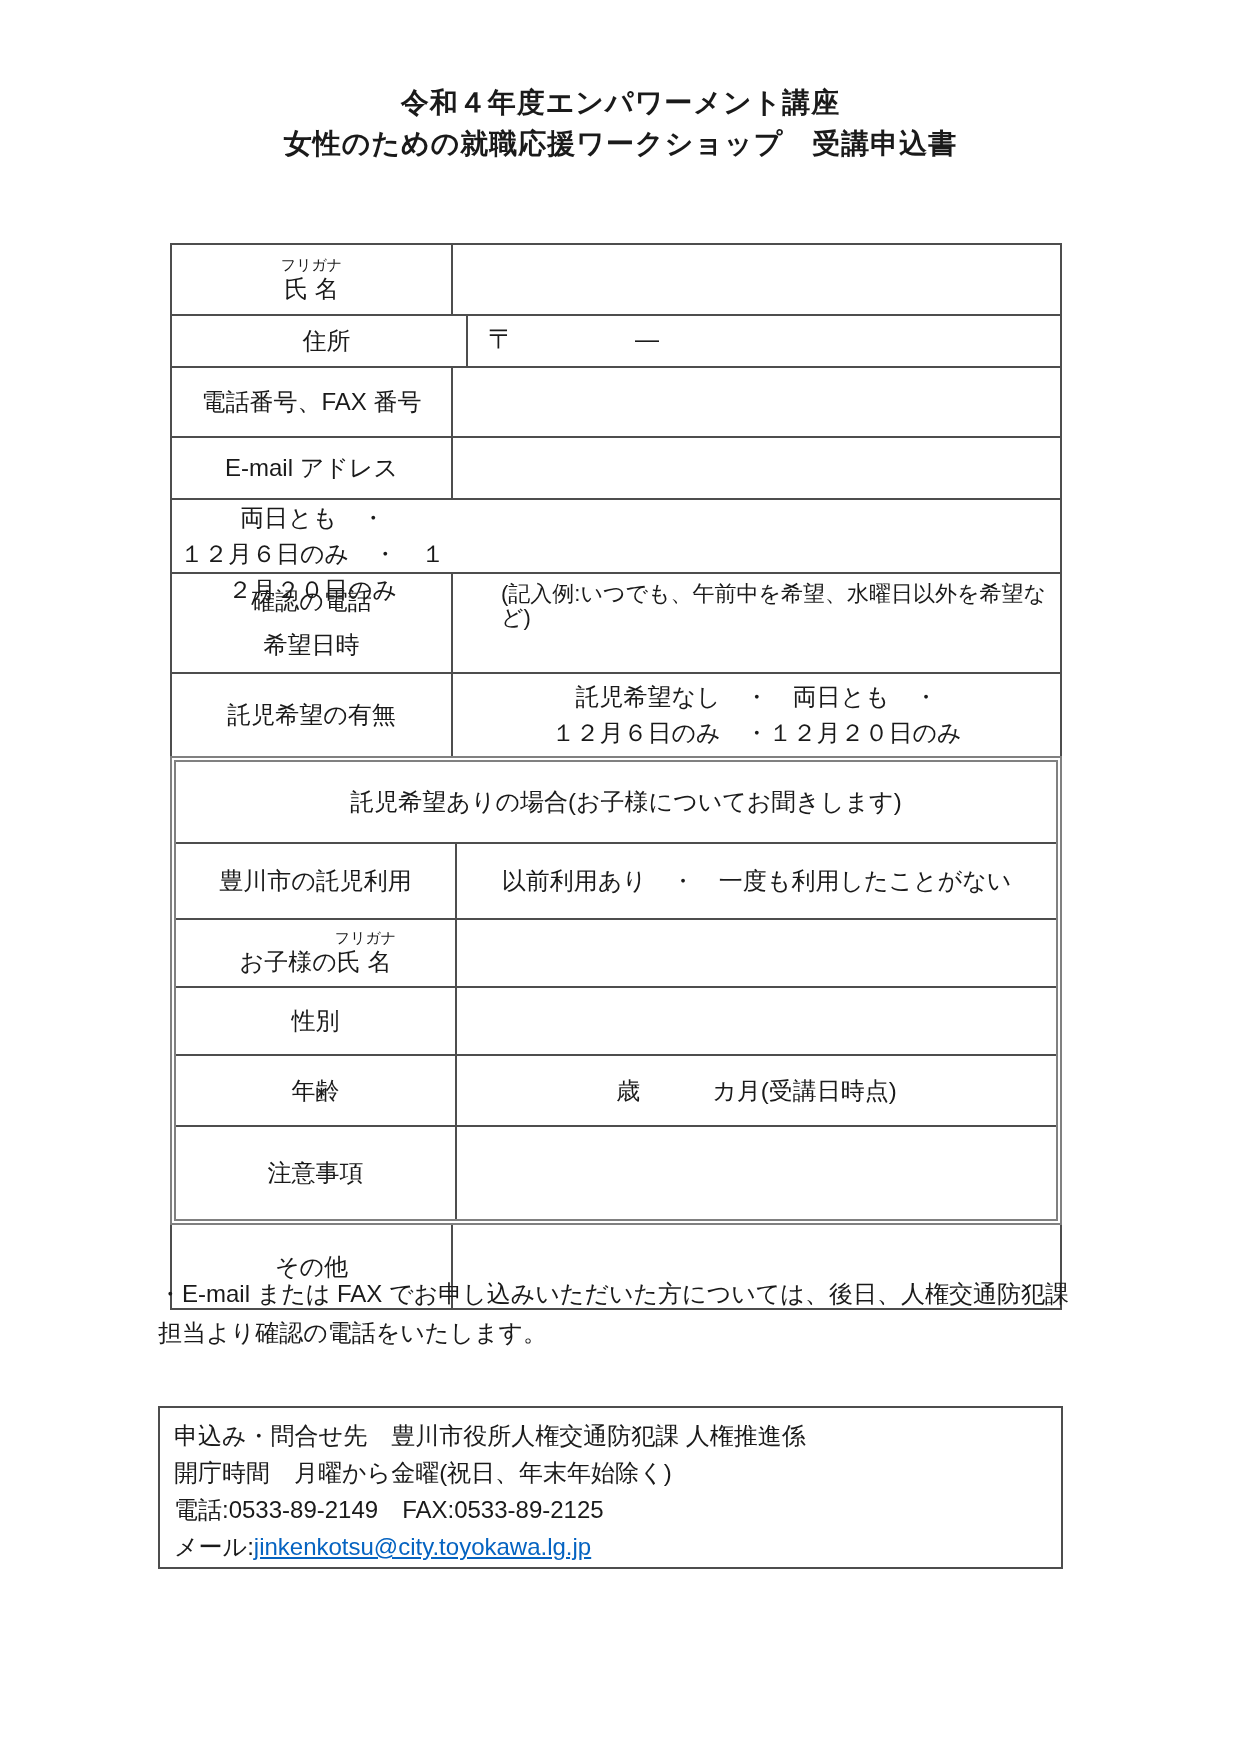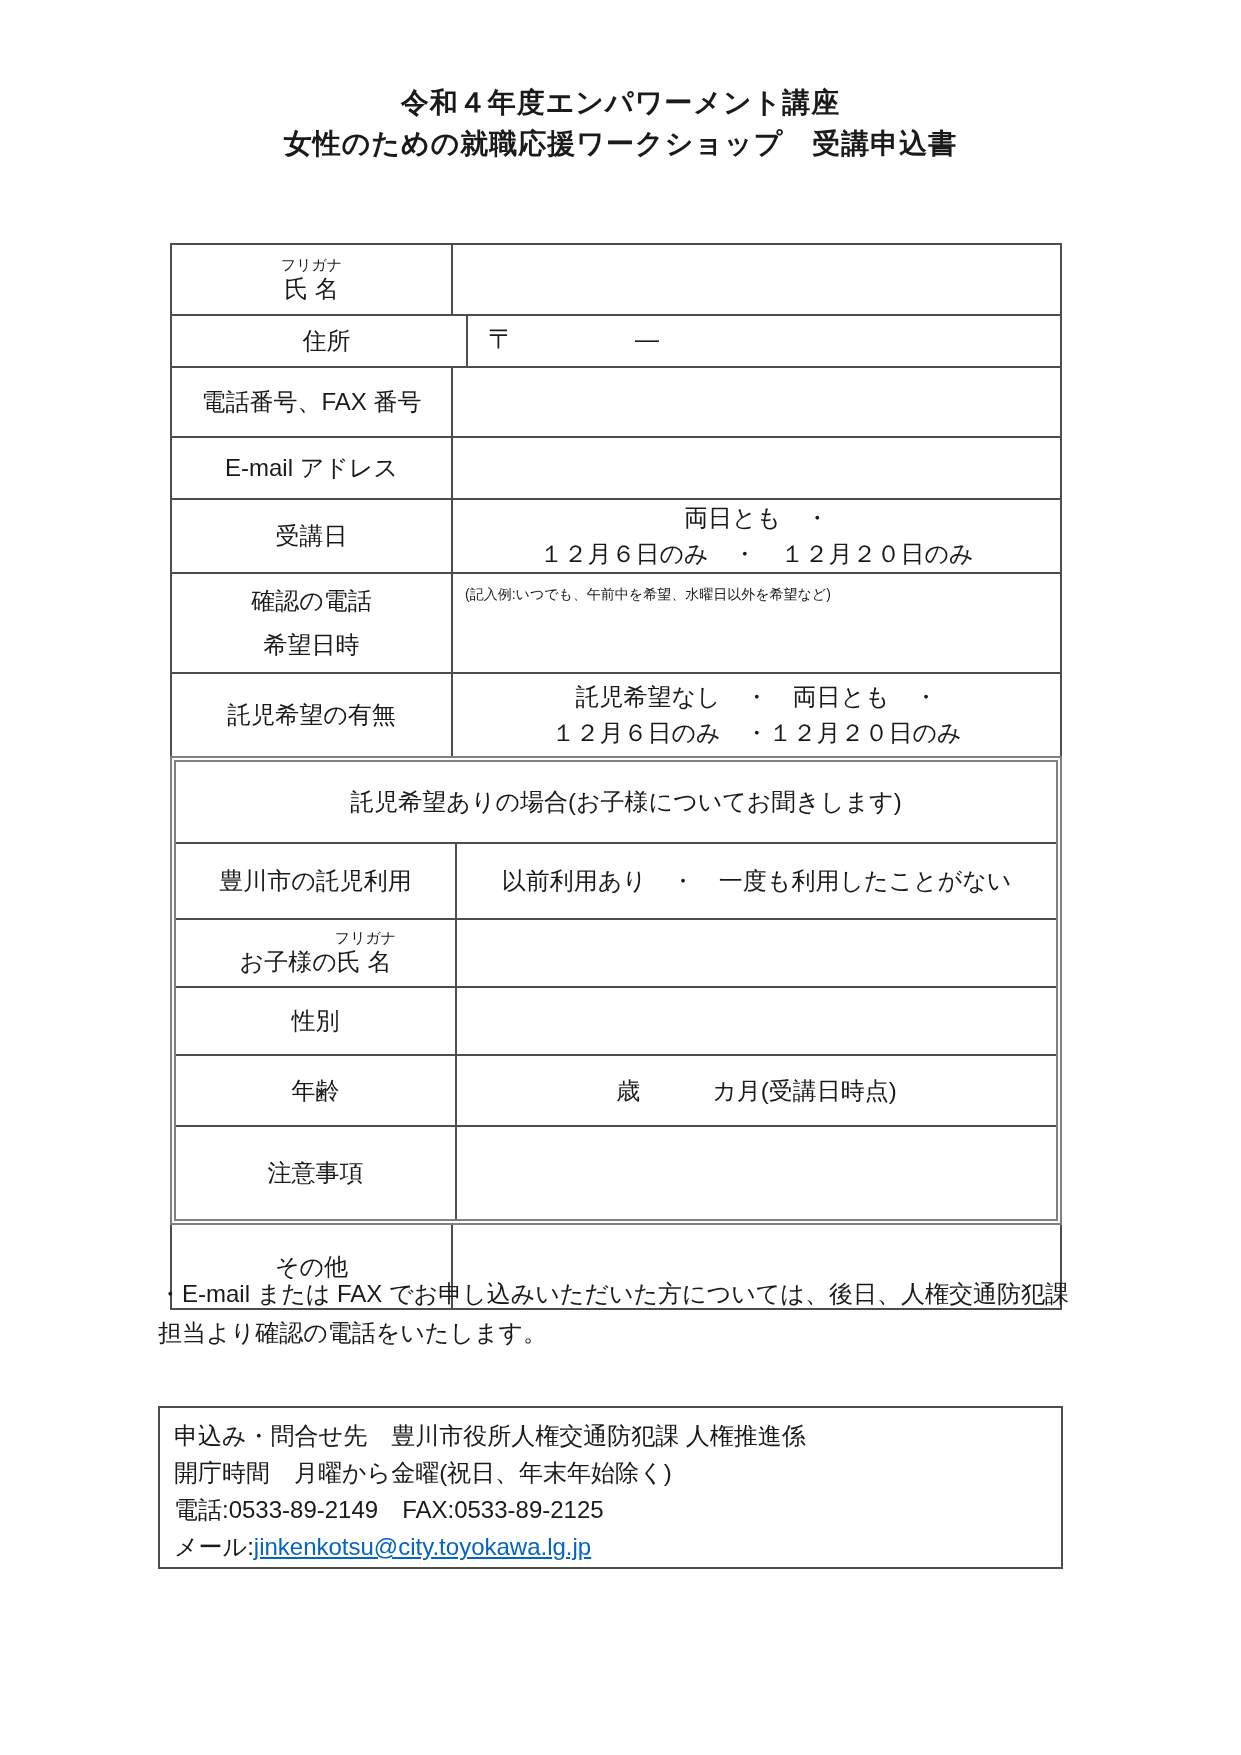--- a/index.html
+++ b/index.html
@@ -33,21 +33,21 @@
   .furigana { font-size:15px; line-height:18px; }
   .furigana.offset { margin-left:100px; }
 
   .value-topleft { align-items:flex-start; justify-content:flex-start; }
 
   .postal-line { display:flex; flex-direction:row; align-items:flex-start;
     padding:8px 0 0 20px; width:100%; }
   .postal-mark { font-size:27px; line-height:30px; }
   .postal-dash { font-size:24px; margin-left:120px; line-height:30px; }
 
-  .note-text { font-size:14px; line-height:24px; padding:8px 0 0 12px; text-align:left; }
+  .note-text { font-size:22px; line-height:24px; padding:8px 0 0 12px; text-align:left;margin-left:36px; }
 
   .section-header { display:flex; align-items:center; justify-content:center;
     font-size:24px; text-align:center; }
 
   .remarks { position:absolute; left:158px; top:1274px; width:940px;
     font-size:24px; line-height:39px; text-align:left; }
 
   .contact-box { position:absolute; left:158px; top:1406px; width:905px;
     border:2px solid #4d4d4d; padding:9px 14px 2px 14px;
     font-size:24px; line-height:37px; text-align:left; }
@@ -93,23 +93,20 @@
     </div>
 
     <div class="row" style="height:62px;">
       <div class="label-cell">
         <span>E-mail アドレス</span>
       </div>
       <div class="value-cell"></div>
     </div>
 
     <div class="row" style="height:74px;">
-      <div class="label-cell">
-        <span>受講日</span>
-      </div>
       <div class="value-cell">
         <div>両日とも　・</div>
         <div>１２月６日のみ　・　１２月２０日のみ</div>
       </div>
     </div>
 
     <div class="row" style="height:100px;">
       <div class="label-cell">
         <span>確認の電話</span>
         <span style="margin-top:14px;">希望日時</span>

